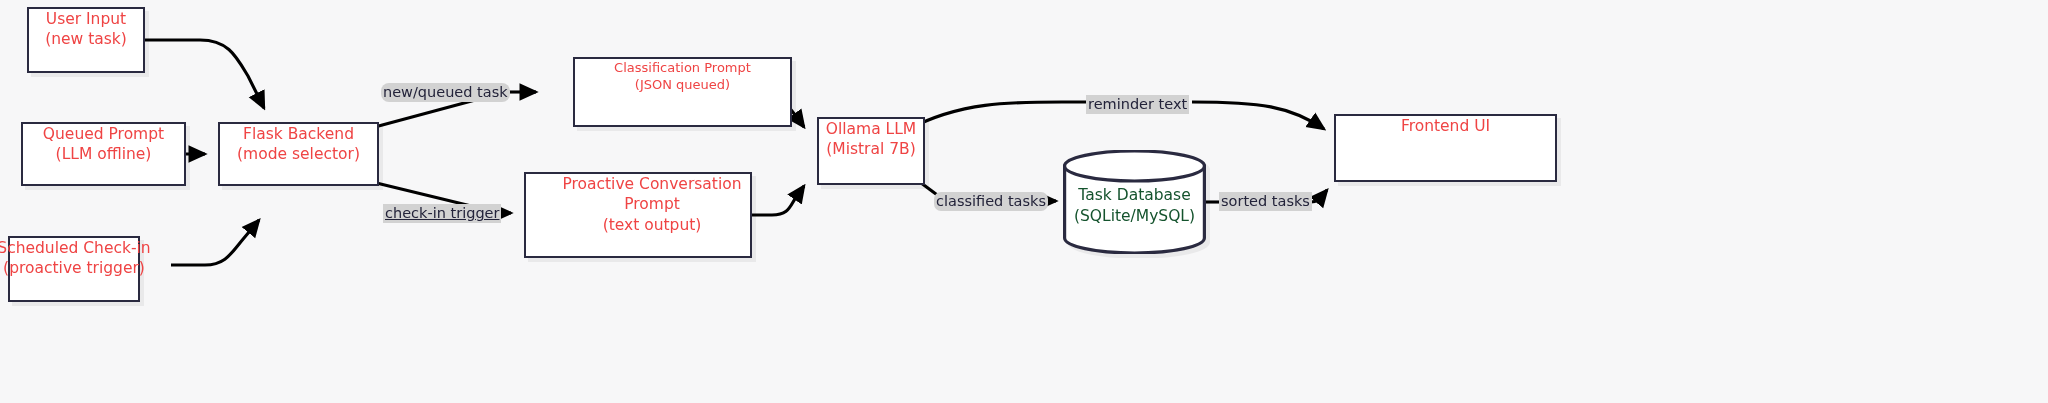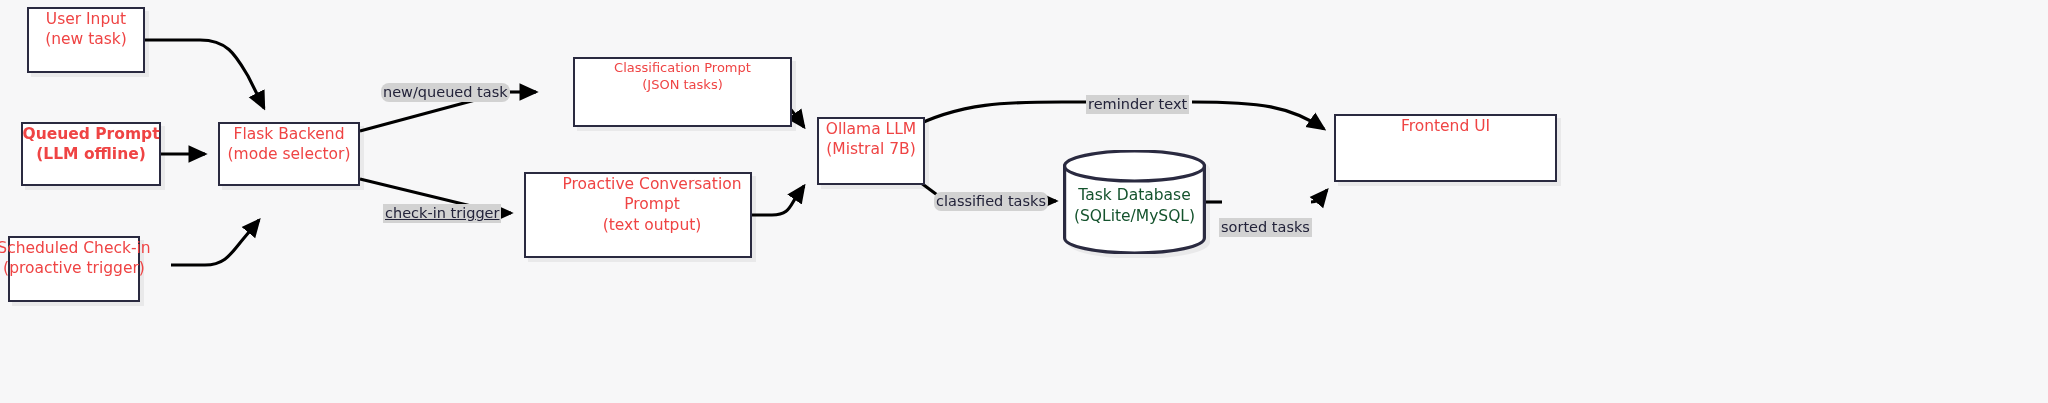--- a/index.html
+++ b/index.html
@@ -17,23 +17,23 @@
     background:#ffffff;
     border:2.2px solid #2a2a40;
     display:flex;flex-direction:column;
     align-items:center;justify-content:flex-start;
     color:#ef4444;
     box-shadow:4px 4px 0 rgba(0,0,0,0.055);
     text-align:center;line-height:1.32;
   }
   .node .ln{display:block;white-space:nowrap;}
   .n-user-input{left:27px;top:7px;width:118px;height:66px;font-size:15.5px;}
-  .n-queued-prompt{left:21px;top:122px;width:140px;height:64px;font-size:15.5px;font-weight:bold;}
+  .n-queued-prompt{left:21px;top:122px;width:165px;height:64px;font-size:15.5px;}
   .n-scheduled{left:8px;top:236px;width:132px;height:66px;font-size:15.5px;}
-  .n-flask{left:218px;top:122px;width:142px;height:64px;font-size:15.5px;}
+  .n-flask{left:218px;top:122px;width:161px;height:64px;font-size:15.5px;}
   .n-classification{left:549px;top:57px;width:219px;height:70px;font-size:13px;margin-left:24px;}
   .n-proactive{left:524px;top:172px;width:228px;height:86px;font-size:15.5px;padding-left:28px;}
   .n-ollama{left:801px;top:117px;width:108px;height:68px;font-size:15.5px;margin-left:16px;}
   .n-frontend{left:1334px;top:114px;width:223px;height:68px;font-size:15.5px;}
 
   
   .cyl{
     position:absolute;left:1063px;top:150px;width:143px;height:104px;
     color:#14532d;font-size:15.5px;text-align:center;line-height:1.32;
     filter:drop-shadow(4px 4px 0 rgba(0,0,0,0.055));
@@ -48,21 +48,21 @@
 
   .edge-label{
     position:absolute;background:#d2d2d2;color:#23233a;
     font-size:14.5px;line-height:1.2;padding:1px 2px;
     white-space:nowrap;box-sizing:border-box;
   }
   .el-new-queued{left:381px;top:83px;border-radius:8px;}
   .el-checkin{left:383px;top:204px;text-decoration:underline;}
   .el-reminder{left:1086px;top:95px;}
   .el-classified{left:934px;top:192px;border-radius:7px;}
-  .el-sorted{left:1219px;top:192px;margin-top:26px;}
+  .el-sorted{left:1219px;top:192px;}
 </style>
 </head>
 <body>
 
 <div id="diagram">
 
   <svg class="layer-svg" viewBox="0 0 2048 403" xmlns="http://www.w3.org/2000/svg">
     <defs>
       <marker id="arrow" viewBox="0 0 10 10" refX="8.6" refY="5" markerWidth="6.2" markerHeight="6.2" orient="auto-start-reverse">
         <path d="M 0 0.4 L 10 5 L 0 9.6 z" fill="#000000"></path>
@@ -113,21 +113,21 @@
     <span class="ln">(proactive trigger)</span>
   </div>
 
   <div class="node n-flask">
     <span class="ln">Flask Backend</span>
     <span class="ln">(mode selector)</span>
   </div>
 
   <div class="node n-classification">
     <span class="ln">Classification Prompt</span>
-    <span class="ln">(JSON tasks)</span>
+    <span class="ln">(JSON queued)</span>
   </div>
 
   <div class="node n-proactive">
     <span class="ln">Proactive Conversation</span>
     <span class="ln">Prompt</span>
     <span class="ln">(text output)</span>
   </div>
 
   <div class="node n-ollama">
     <span class="ln">Ollama LLM</span>

